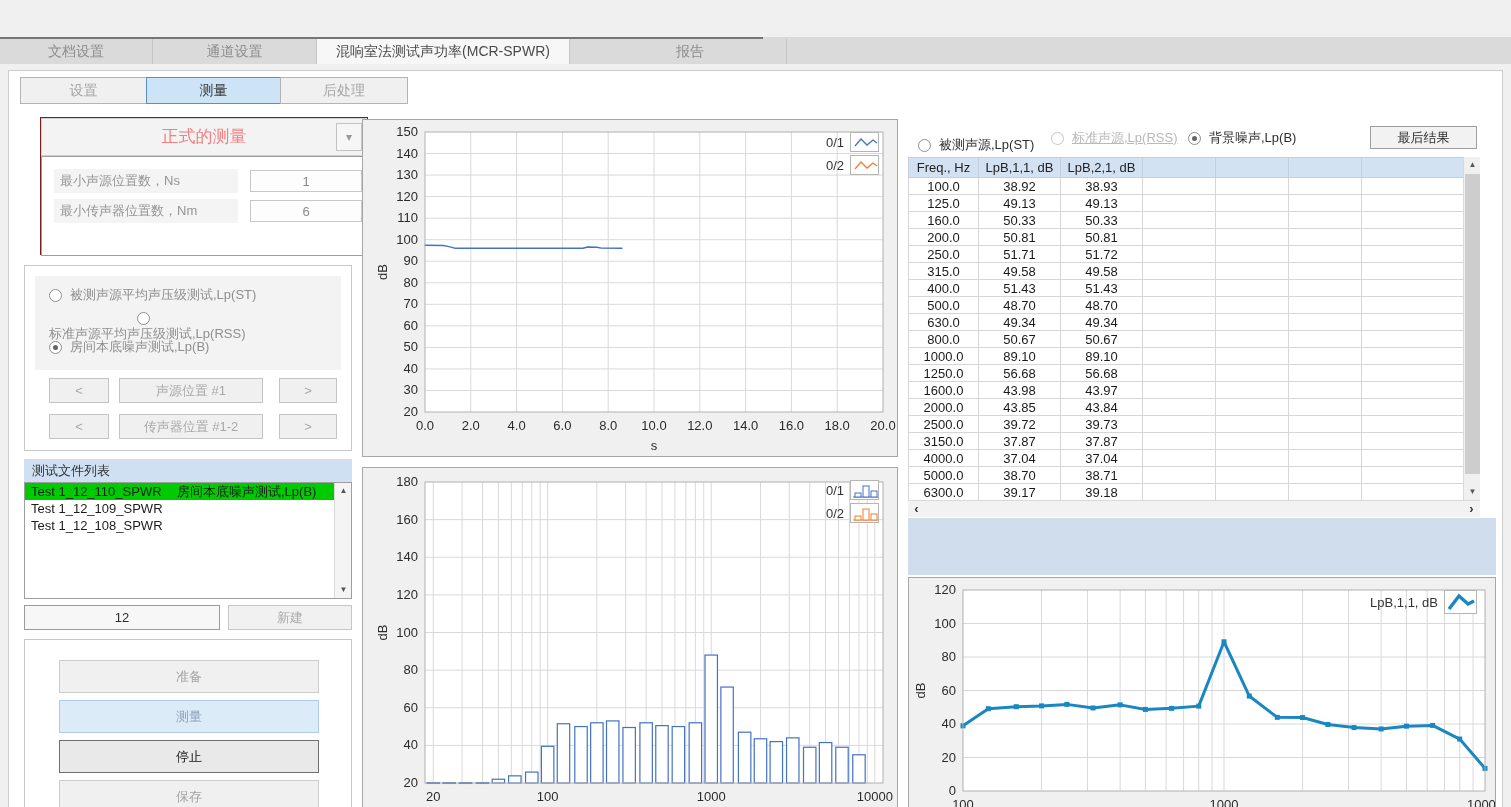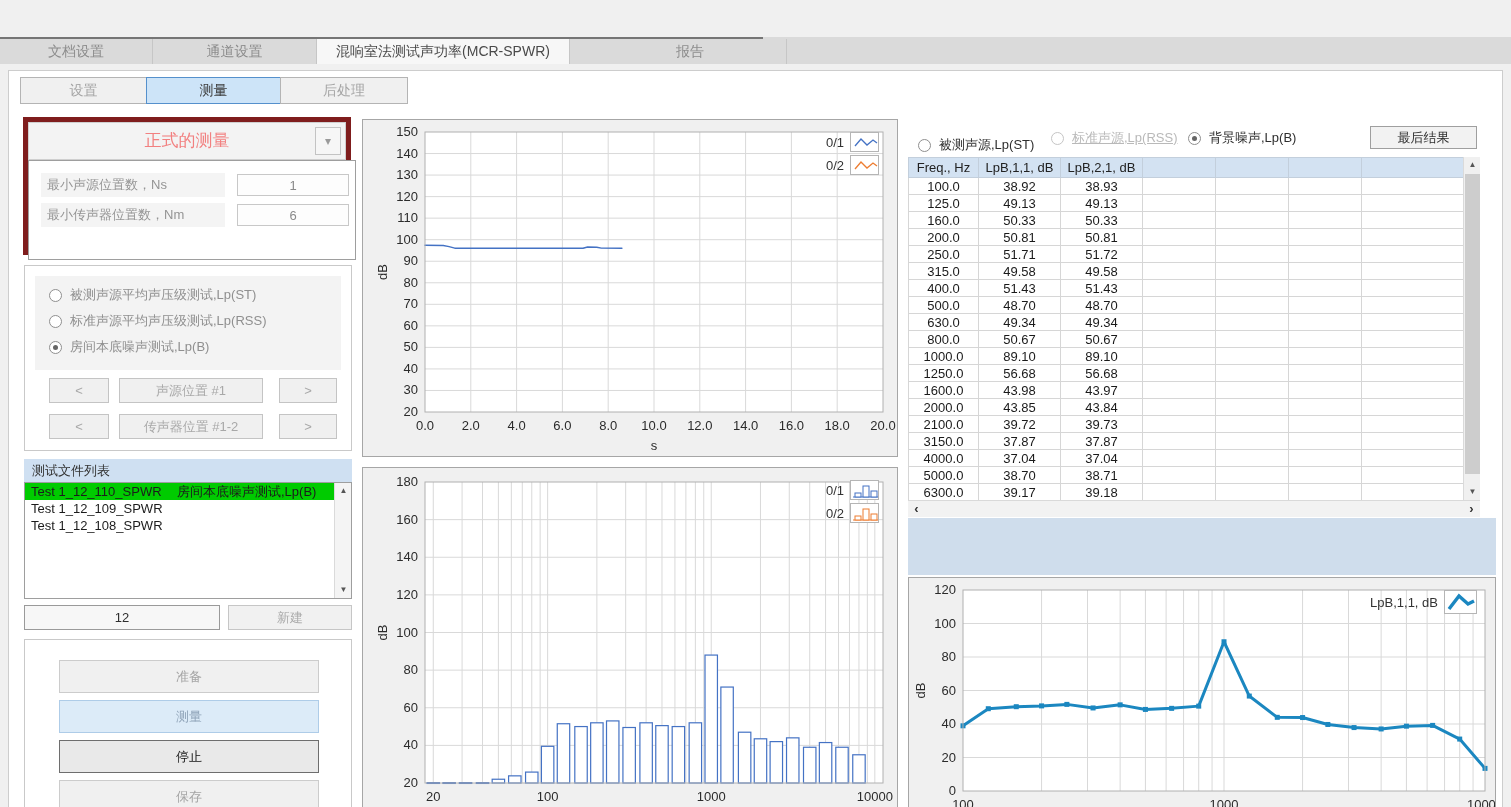--- a/index.html
+++ b/index.html
@@ -23,42 +23,42 @@
   
   .subtab { position:absolute; top:40px; height:27px; line-height:25px; text-align:center;
             background:#f0f0f0; border:1px solid #b4b4b4; color:#a5a5a5; font-size:14px; }
   #subtab0 { left:20px;  width:127px; }
   #subtab1 { left:146px; width:135px; background:#cde4f8; border:1px solid #5590cc; color:#3c3c3c; }
   #subtab2 { left:280px; width:128px; }
 
   
   .panel { position:absolute; background:#ffffff; border:1px solid #c9c9c9; }
 
-  #panel-mode { left:23px; top:80px; width:328px; height:138px; background:#737373; border:5px solid #7f1d1d; }
+  #panel-mode { left:40px; top:80px; width:328px; height:138px; background:#737373; border:1px solid #7f1d1d; }
   #mode-dropdown { position:absolute; left:0; top:0; width:100%; height:38px; background:#f3f3f3;
     border:1px solid #cfcfcf; }
   #mode-dropdown .dd-text { display:block; text-align:center; line-height:36px; font-size:17px; color:#f28080; }
   #mode-dropdown .dd-arrow { position:absolute; right:4px; top:4px; width:26px; height:28px;
     border:1px solid #c3c3c3; background:#f6f6f6; color:#9a9a9a; text-align:center; line-height:26px; font-size:12px; }
   #mode-fields { position:absolute; left:0; top:38px; width:328px; height:100px; background:#fff; border:1px solid #9e9e9e; }
   .field-row { position:absolute; left:12px; width:304px; height:24px; }
   .field-row .flabel { position:absolute; left:0; top:0; width:184px; height:24px; background:#f4f4f4;
     color:#949494; line-height:24px; padding-left:6px; }
   .field-row input { position:absolute; left:196px; top:1px; width:112px; height:22px; border:1px solid #c8c8c8;
     background:#fdfdfd; text-align:center; color:#8a8a8a; font-size:13px; font-family:inherit; }
   #frow0 { top:12px; } #frow1 { top:42px; }
 
   #panel-type { left:24px; top:228px; width:328px; height:186px; }
   #radio-box { position:absolute; left:10px; top:10px; width:306px; height:94px; background:#f3f3f3; }
   .radio { position:absolute; left:14px; display:flex; align-items:center; color:#8f8f8f; }
   .rb { width:13px; height:13px; border:1px solid #8f8f8f; border-radius:50%; background:#fff;
         margin-right:8px; position:relative; flex:0 0 13px; }
   .rb.checked::after { content:""; position:absolute; left:3px; top:3px; width:5px; height:5px;
         border-radius:50%; background:#666; }
-  #tt0 { top:10px; } #tt1 { top:36px; } #tt2 { top:62px; }
+  #tt0 { top:10px; } #tt1 { top:36px;flex-direction:column; } #tt2 { top:62px; }
   .mini-btn { position:absolute; height:25px; background:#f0f0f0; border:1px solid #c4c4c4;
         color:#a8a8a8; text-align:center; line-height:23px; font-size:13px; }
   .pos-prev { left:24px; width:60px; }
   .pos-main { left:94px; width:144px; }
   .pos-next { left:254px; width:58px; }
   #pos-src  .mini-btn { top:112px; }
   #pos-mic  .mini-btn { top:148px; }
 
   #panel-files { left:24px; top:422px; width:328px; height:140px; border:none; background:transparent; }
   #files-title { position:absolute; left:0; top:0; width:328px; height:23px; background:#cfe0f2;
@@ -545,21 +545,21 @@
           <tr>
             <td>2000.0</td>
             <td>43.85</td>
             <td>43.84</td>
             <td></td>
             <td></td>
             <td></td>
             <td></td>
           </tr>
           <tr>
-            <td>2100.0</td>
+            <td>2500.0</td>
             <td>39.72</td>
             <td>39.73</td>
             <td></td>
             <td></td>
             <td></td>
             <td></td>
           </tr>
           <tr>
             <td>3150.0</td>
             <td>37.87</td>

